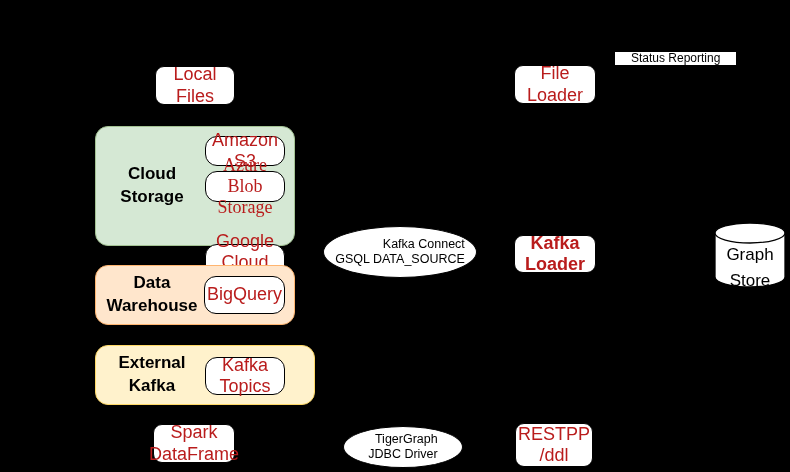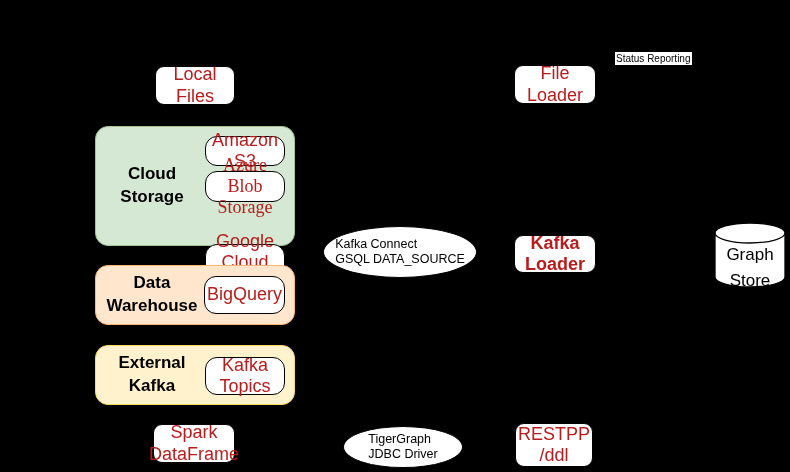--- a/index.html
+++ b/index.html
@@ -49,33 +49,33 @@
   .group .node { border-radius: 12px; }
   .ellipse {
     position: absolute;
     box-sizing: border-box;
     background: var(--node-fill, #ffffff);
     border: 1.3px solid var(--node-stroke, #000000);
     border-radius: 50%;
     display: flex;
     align-items: center;
     justify-content: center;
-    text-align: left;
+    text-align: right;
     font-size: 12.5px;
     line-height: 1.22;
     color: #000;
     white-space: pre-line;
   }
   .floating-label {
     position: absolute;
     background: var(--node-fill, #ffffff);
     color: #000;
-    font-size: 10px;
+    font-size: 12px;
     line-height: 13px;
-    padding: 0 1px;
+    padding: 0 16px;
     white-space: nowrap;
   }
   .cylinder {
     position: absolute;
   }
   .cylinder svg { display: block; }
   .cylinder .cyl-label {
     position: absolute;
     left: 0; top: 20px;
     width: 100%;
@@ -104,21 +104,21 @@
     <div class="node" style="left:109px; top:44px; width:80px; height:31px;font-family:Liberation Serif, serif;">Azure Blob Storage</div>
     <div class="node" style="left:109px; top:81px; width:80px; height:38px;margin-top:36px;">Google Cloud Storage</div>
   </div>
 
   <div class="group warehouse" style="left:95px; top:265px; width:200px; height:60px;">
     <div class="group-title">Data
 Warehouse</div>
     <div class="node" style="left:108px; top:10px; width:81px; height:38px;">BigQuery</div>
   </div>
 
-  <div class="group kafka" style="left:95px; top:345px; width:200px; height:60px;">
+  <div class="group kafka" style="left:95px; top:345px; width:220px; height:60px;">
     <div class="group-title">External
 Kafka</div>
     <div class="node" style="left:109px; top:11px; width:80px; height:38px;">Kafka Topics</div>
   </div>
 
   <div class="node" style="left:153px; top:424px; width:82px; height:39px;">Spark
 DataFrame</div>
 
   <div class="ellipse" style="left:323px; top:226px; width:154px; height:52px;">Kafka Connect
 GSQL DATA_SOURCE</div>

